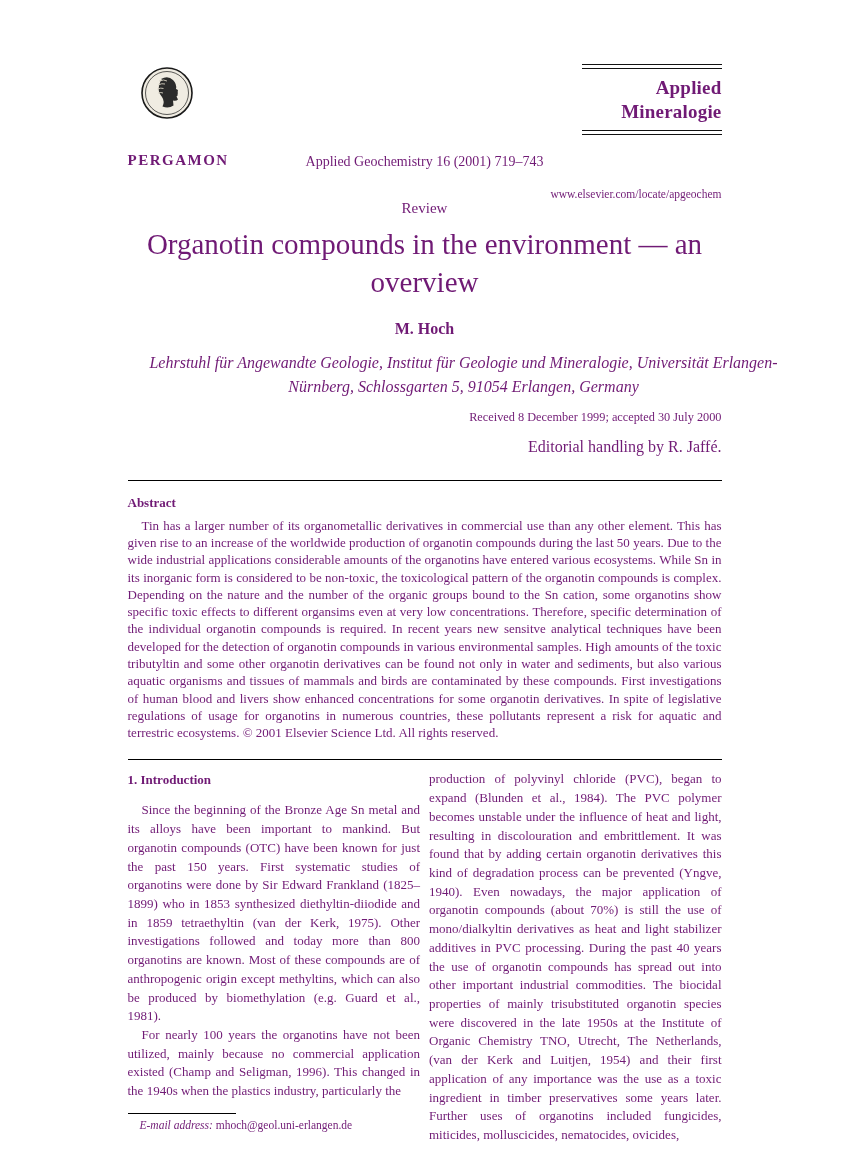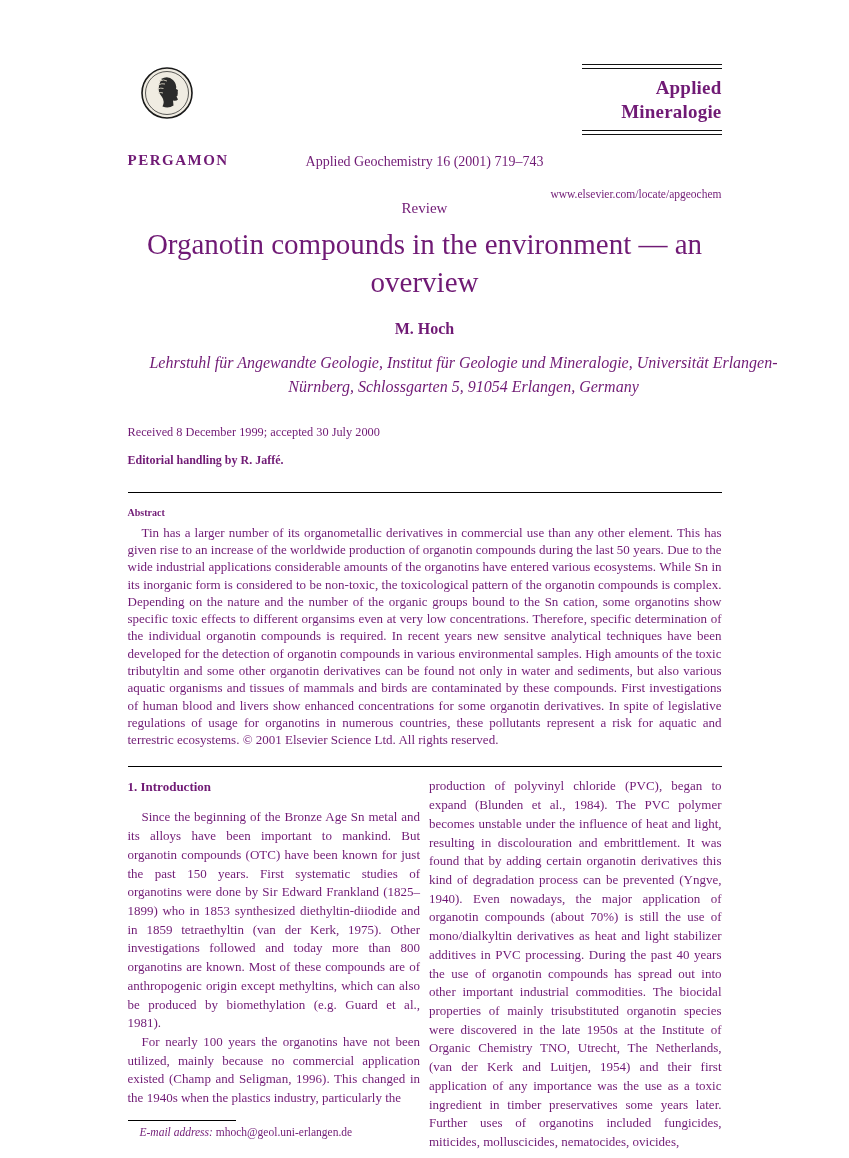--- a/index.html
+++ b/index.html
@@ -42,27 +42,27 @@
   }
 
   
   .review { text-align:center; font-size:15px; margin-top:6px; }
   .title  { text-align:center; font-size:29px; font-weight:normal; margin-top:9px; line-height:1.3; }
   .author { text-align:center; font-size:16px; margin-top:19px;font-weight:bold; }
   .affiliation {
     text-align:center; font-style:italic; font-size:16px;
     width:672px; margin:13px auto 0 auto; line-height:1.45;
   }
-  .received  { text-align:left; font-size:12.3px; margin-top:27px; }
-  .editorial { text-align:left; font-size:12px; margin-top:13px;font-weight:bold; }
+  .received  { text-align:right; font-size:12.3px; margin-top:12px; }
+  .editorial { text-align:right; font-size:16px; margin-top:13px; }
 
   .rule { border:0; border-top:1px solid #000; margin:24px 0 0 0; }
 
   
-  .abstract-head { font-size:10px; font-weight:bold; margin:14px 0 6px 0; }
+  .abstract-head { font-size:13px; font-weight:bold; margin:14px 0 6px 0; }
   .abstract-text {
     font-size:13px; line-height:1.33; text-align:justify;
     text-indent:14px; margin:0;
   }
   .rule2 { border:0; border-top:1px solid #000; margin:18px 0 0 0; }
 
   
   .columns { display:flex; gap:9px; margin-top:10px; }
   .col { width:340px; }
   .section-head { font-size:13px; font-weight:bold; margin:2px 0 13px 0; }

